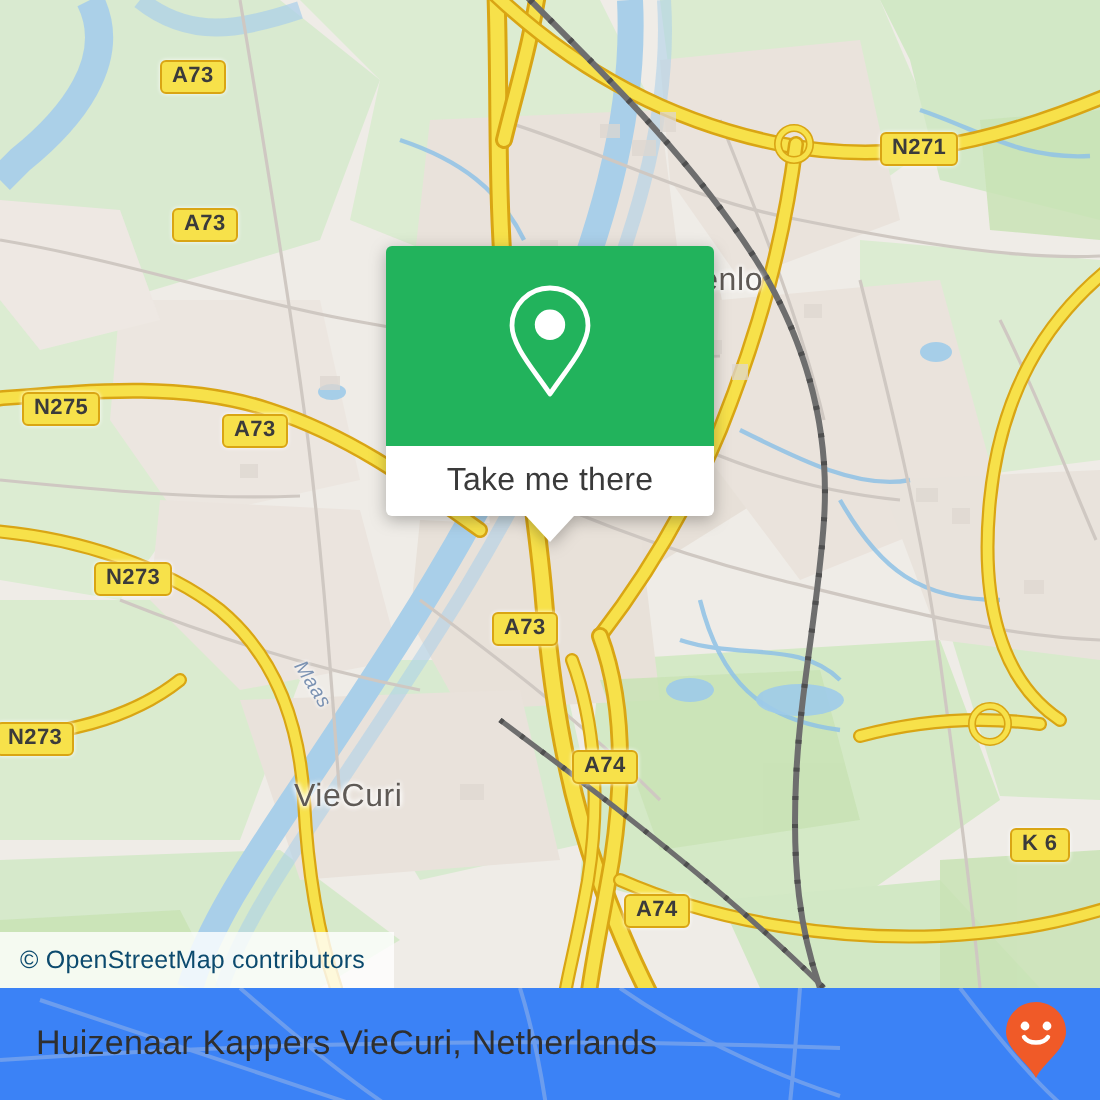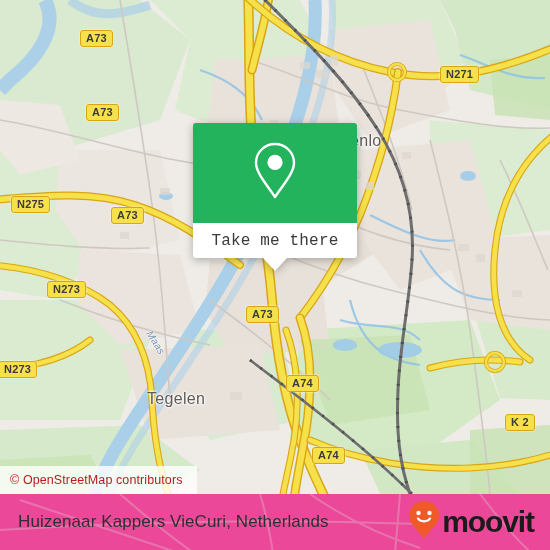--- a/index.html
+++ b/index.html
@@ -60,21 +60,21 @@
   #attribution {
     position: absolute;
     left: 0;
     top: 466px;
     height: 28px;
     display: flex;
     align-items: center;
     padding: 0 14px 0 10px;
     background: rgba(255,255,255,0.80);
     font-size: 12.5px;
-    color: #b91c1c;
+    color: #0c4a6e;
     letter-spacing: .1px;
   }
 
   
   #callout {
     position: absolute;
     left: 193px;
     top: 123px;
     width: 164px;
     filter: drop-shadow(0 2px 4px rgba(0,0,0,.28));
@@ -87,21 +87,20 @@
     align-items: center;
     justify-content: center;
   }
   #callout-body {
     height: 35px;
     background: #ffffff;
     border-radius: 0 0 3px 3px;
     display: flex;
     align-items: center;
     justify-content: center;
-    font-family: Liberation Mono, monospace;
   }
   #callout-label {
     color: #3a3a3a;
     font-size: 16px;
     letter-spacing: .15px;
   }
   #callout-tail {
     position: absolute;
     left: 50%;
     top: 135px;
@@ -110,21 +109,21 @@
     border-left: 12px solid transparent;
     border-right: 12px solid transparent;
     border-top: 13px solid #ffffff;
   }
 
   
   #footer {
     position: absolute;
     left: 0; top: 494px;
     width: 550px; height: 56px;
-    background: #ec4899;
+    background: #3b82f6;
     display: flex;
     align-items: center;
     justify-content: space-between;
     padding: 0 16px 0 18px;
     overflow: hidden;
   }
   #footer-watermark {
     position: absolute;
     left: 0; top: -494px;
     opacity: .30;
@@ -299,34 +298,34 @@
           <rect x="120" y="232" width="9" height="7"></rect>
           <rect x="230" y="392" width="12" height="8"></rect>
           <rect x="458" y="244" width="11" height="7"></rect>
           <rect x="476" y="254" width="9" height="8"></rect>
           <rect x="512" y="290" width="10" height="7"></rect>
         </g>
       </g>
     </svg>
 
     <div class="map-label town" style="left:340px; top:132px;">Venlo</div>
-    <div class="map-label town" style="left:147px; top:390px;">Tegelen</div>
+    <div class="map-label town" style="left:147px; top:390px;">VieCuri</div>
     <div class="map-label water-label" style="left:143px; top:337px; transform:rotate(58deg);">Maas</div>
 
     <div class="shield" style="left:80px;  top:30px;">A73</div>
     <div class="shield" style="left:86px;  top:104px;">A73</div>
     <div class="shield" style="left:111px; top:207px;">A73</div>
     <div class="shield" style="left:246px; top:306px;">A73</div>
     <div class="shield" style="left:440px; top:38px;margin-top:28px;">N271</div>
     <div class="shield" style="left:11px;  top:181px;margin-top:15px;">N275</div>
     <div class="shield" style="left:47px;  top:281px;">N273</div>
     <div class="shield" style="left:-2px;  top:361px;">N273</div>
     <div class="shield" style="left:286px; top:375px;">A74</div>
     <div class="shield" style="left:312px; top:447px;">A74</div>
-    <div class="shield" style="left:505px; top:414px;">K 2</div>
+    <div class="shield" style="left:505px; top:414px;">K 6</div>
 
     <div id="attribution">
       <span>© OpenStreetMap contributors</span>
     </div>
 
     <div id="callout">
       <div id="callout-head">
         <span>
           <svg width="48" height="62" viewBox="0 0 48 62" aria-hidden="true">
             <path d="M24 4 C13.5 4 5 12.4 5 22.8 C5 33 16 45 24 57 C32 45 43 33 43 22.8 C43 12.4 34.5 4 24 4 Z" fill="none" stroke="#ffffff" stroke-width="2.4" stroke-linejoin="round"></path>
@@ -358,17 +357,16 @@
 
     <div id="brand">
       <span>
         <svg width="32" height="40" viewBox="0 0 32 40" aria-hidden="true">
           <path d="M16 1 C7.7 1 1 7.6 1 15.8 C1 25 12 31 16 39 C20 31 31 25 31 15.8 C31 7.6 24.3 1 16 1 Z" fill="#f05a28"></path>
           <circle cx="10.5" cy="13" r="2.2" fill="#ffffff"></circle>
           <circle cx="21.5" cy="13" r="2.2" fill="#ffffff"></circle>
           <path d="M10 18.5 C12.4 22.2 19.6 22.2 22 18.5" stroke="#ffffff" stroke-width="2.2" fill="none" stroke-linecap="round"></path>
         </svg>
       </span>
-      <span id="brand-word">moovit</span>
     </div>
   </div>
 
 </div>
 
 </body></html>

